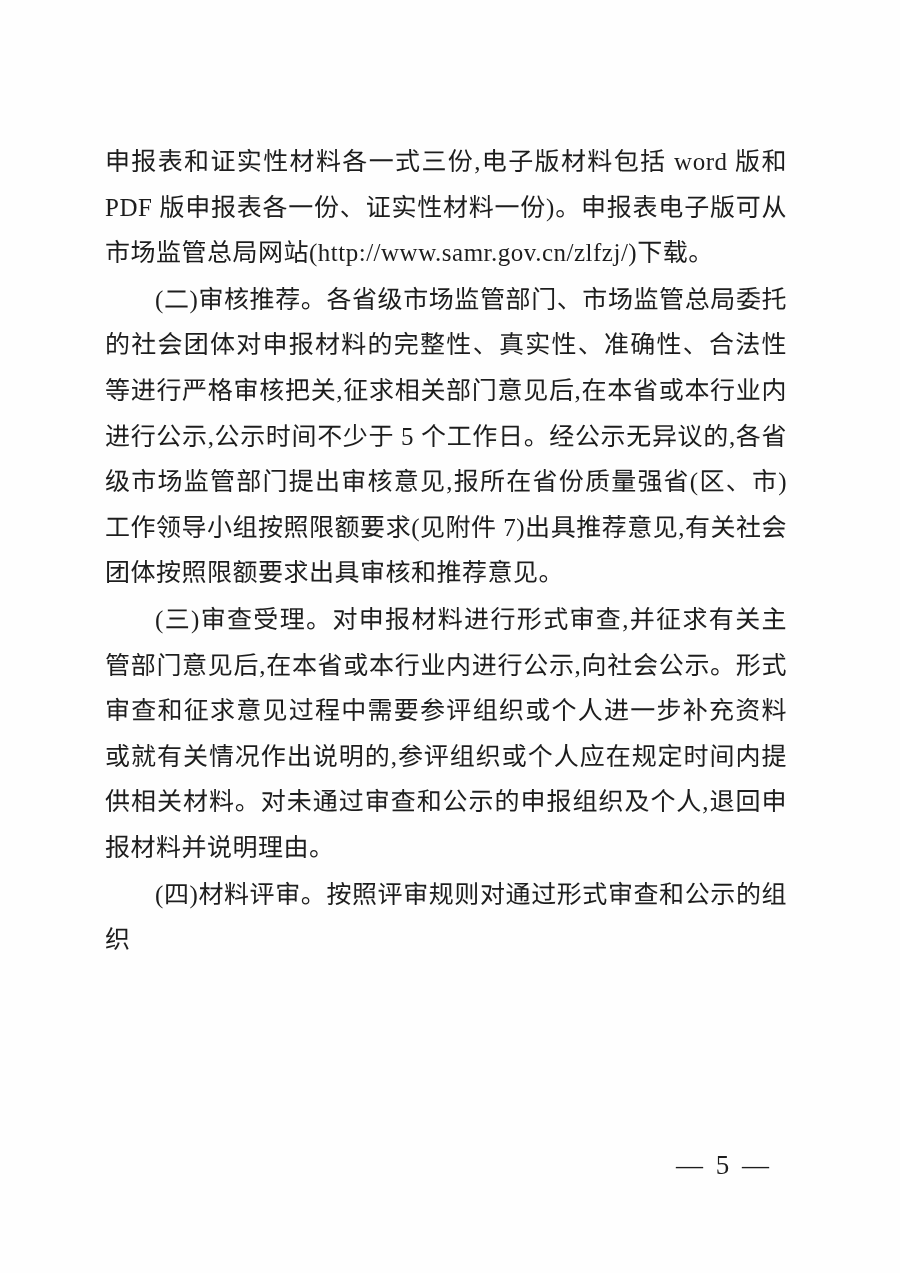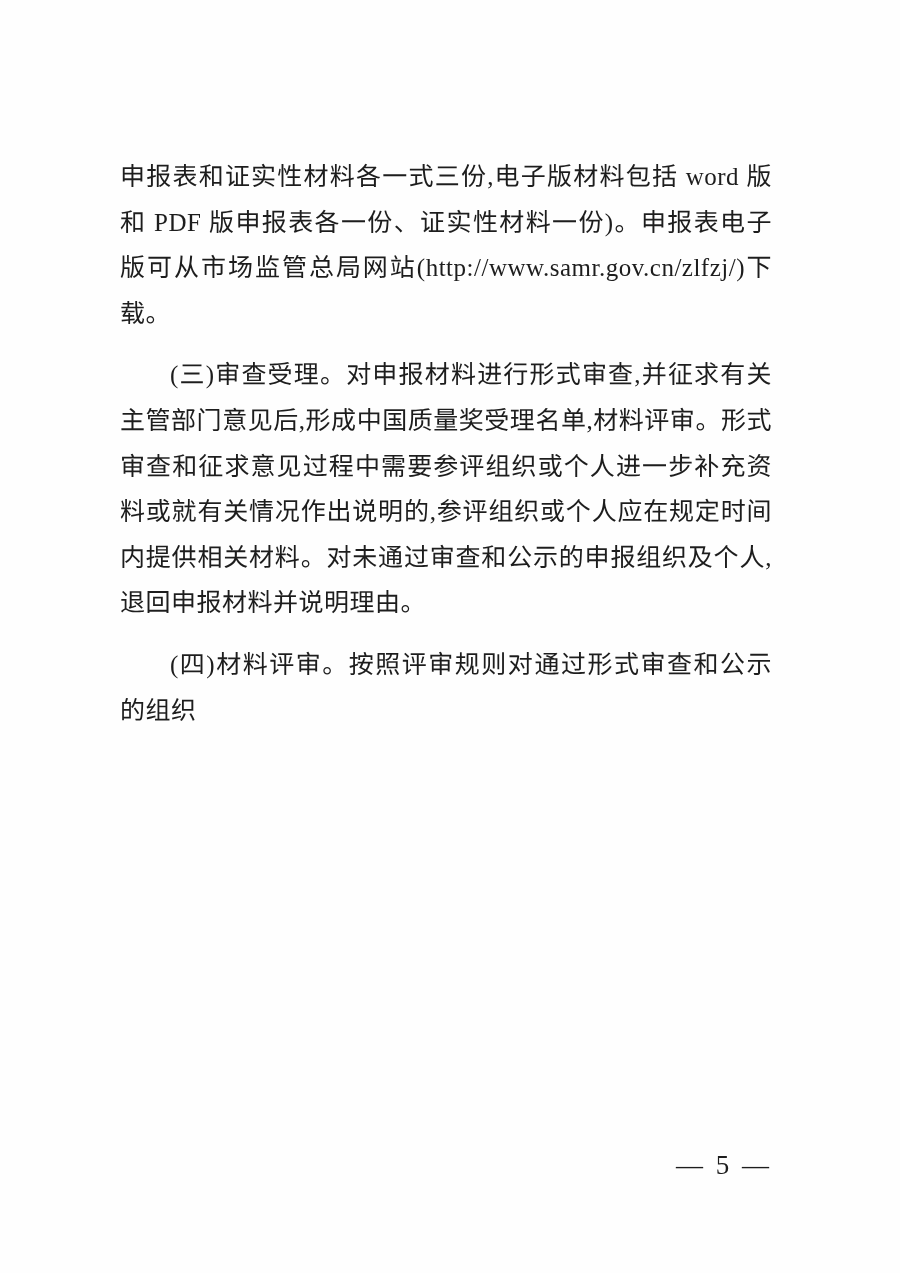--- a/index.html
+++ b/index.html
@@ -21,38 +21,39 @@
     left: 104px;
     top: 138px;
     width: 684px;
     font-size: 25px;
     line-height: 45.6px;
     text-align: justify;
     text-justify: inter-ideograph;
     letter-spacing: 0.5px;
   }
   .para {
-    margin: 16px;
+    margin: 1px;
     padding: 0;
   }
   .para.indent {
     text-indent: 2em;
   }
   .page-number {
     position: absolute;
     top: 1150px;
     right: 128px;
     font-size: 27px;
     letter-spacing: 3px;
     white-space: nowrap;
   }
 </style>
 </head>
 <body>
 
 <div class="page" style="background: rgb(254, 254, 254); color: rgb(29, 29, 29);">
   <div class="body-text">
       <p class="para">申报表和证实性材料各一式三份,电子版材料包括 word 版和 PDF 版申报表各一份、证实性材料一份)。申报表电子版可从市场监管总局网站(http://www.samr.gov.cn/zlfzj/)下载。</p>
-      <p class="para indent">(三)审查受理。对申报材料进行形式审查,并征求有关主管部门意见后,形成中国质量奖受理名单,材料评审。形式审查和征求意见过程中需要参评组织或个人进一步补充资料或就有关情况作出说明的,参评组织或个人应在规定时间内提供相关材料。对未通过审查和公示的申报组织及个人,退回申报材料并说明理由。</p>
+      <p class="para indent">(二)审核推荐。各省级市场监管部门、市场监管总局委托的社会团体对申报材料的完整性、真实性、准确性、合法性等进行严格审核把关,征求相关部门意见后,在本省或本行业内进行公示,公示时间不少于 5 个工作日。经公示无异议的,各省级市场监管部门提出审核意见,报所在省份质量强省(区、市)工作领导小组按照限额要求(见附件 7)出具推荐意见,有关社会团体按照限额要求出具审核和推荐意见。</p>
+      <p class="para indent">(三)审查受理。对申报材料进行形式审查,并征求有关主管部门意见后,在本省或本行业内进行公示,向社会公示。形式审查和征求意见过程中需要参评组织或个人进一步补充资料或就有关情况作出说明的,参评组织或个人应在规定时间内提供相关材料。对未通过审查和公示的申报组织及个人,退回申报材料并说明理由。</p>
       <p class="para indent">(四)材料评审。按照评审规则对通过形式审查和公示的组织</p>
     </div>
   <div class="page-number">— 5 —</div>
 </div>
 
 </body></html>

